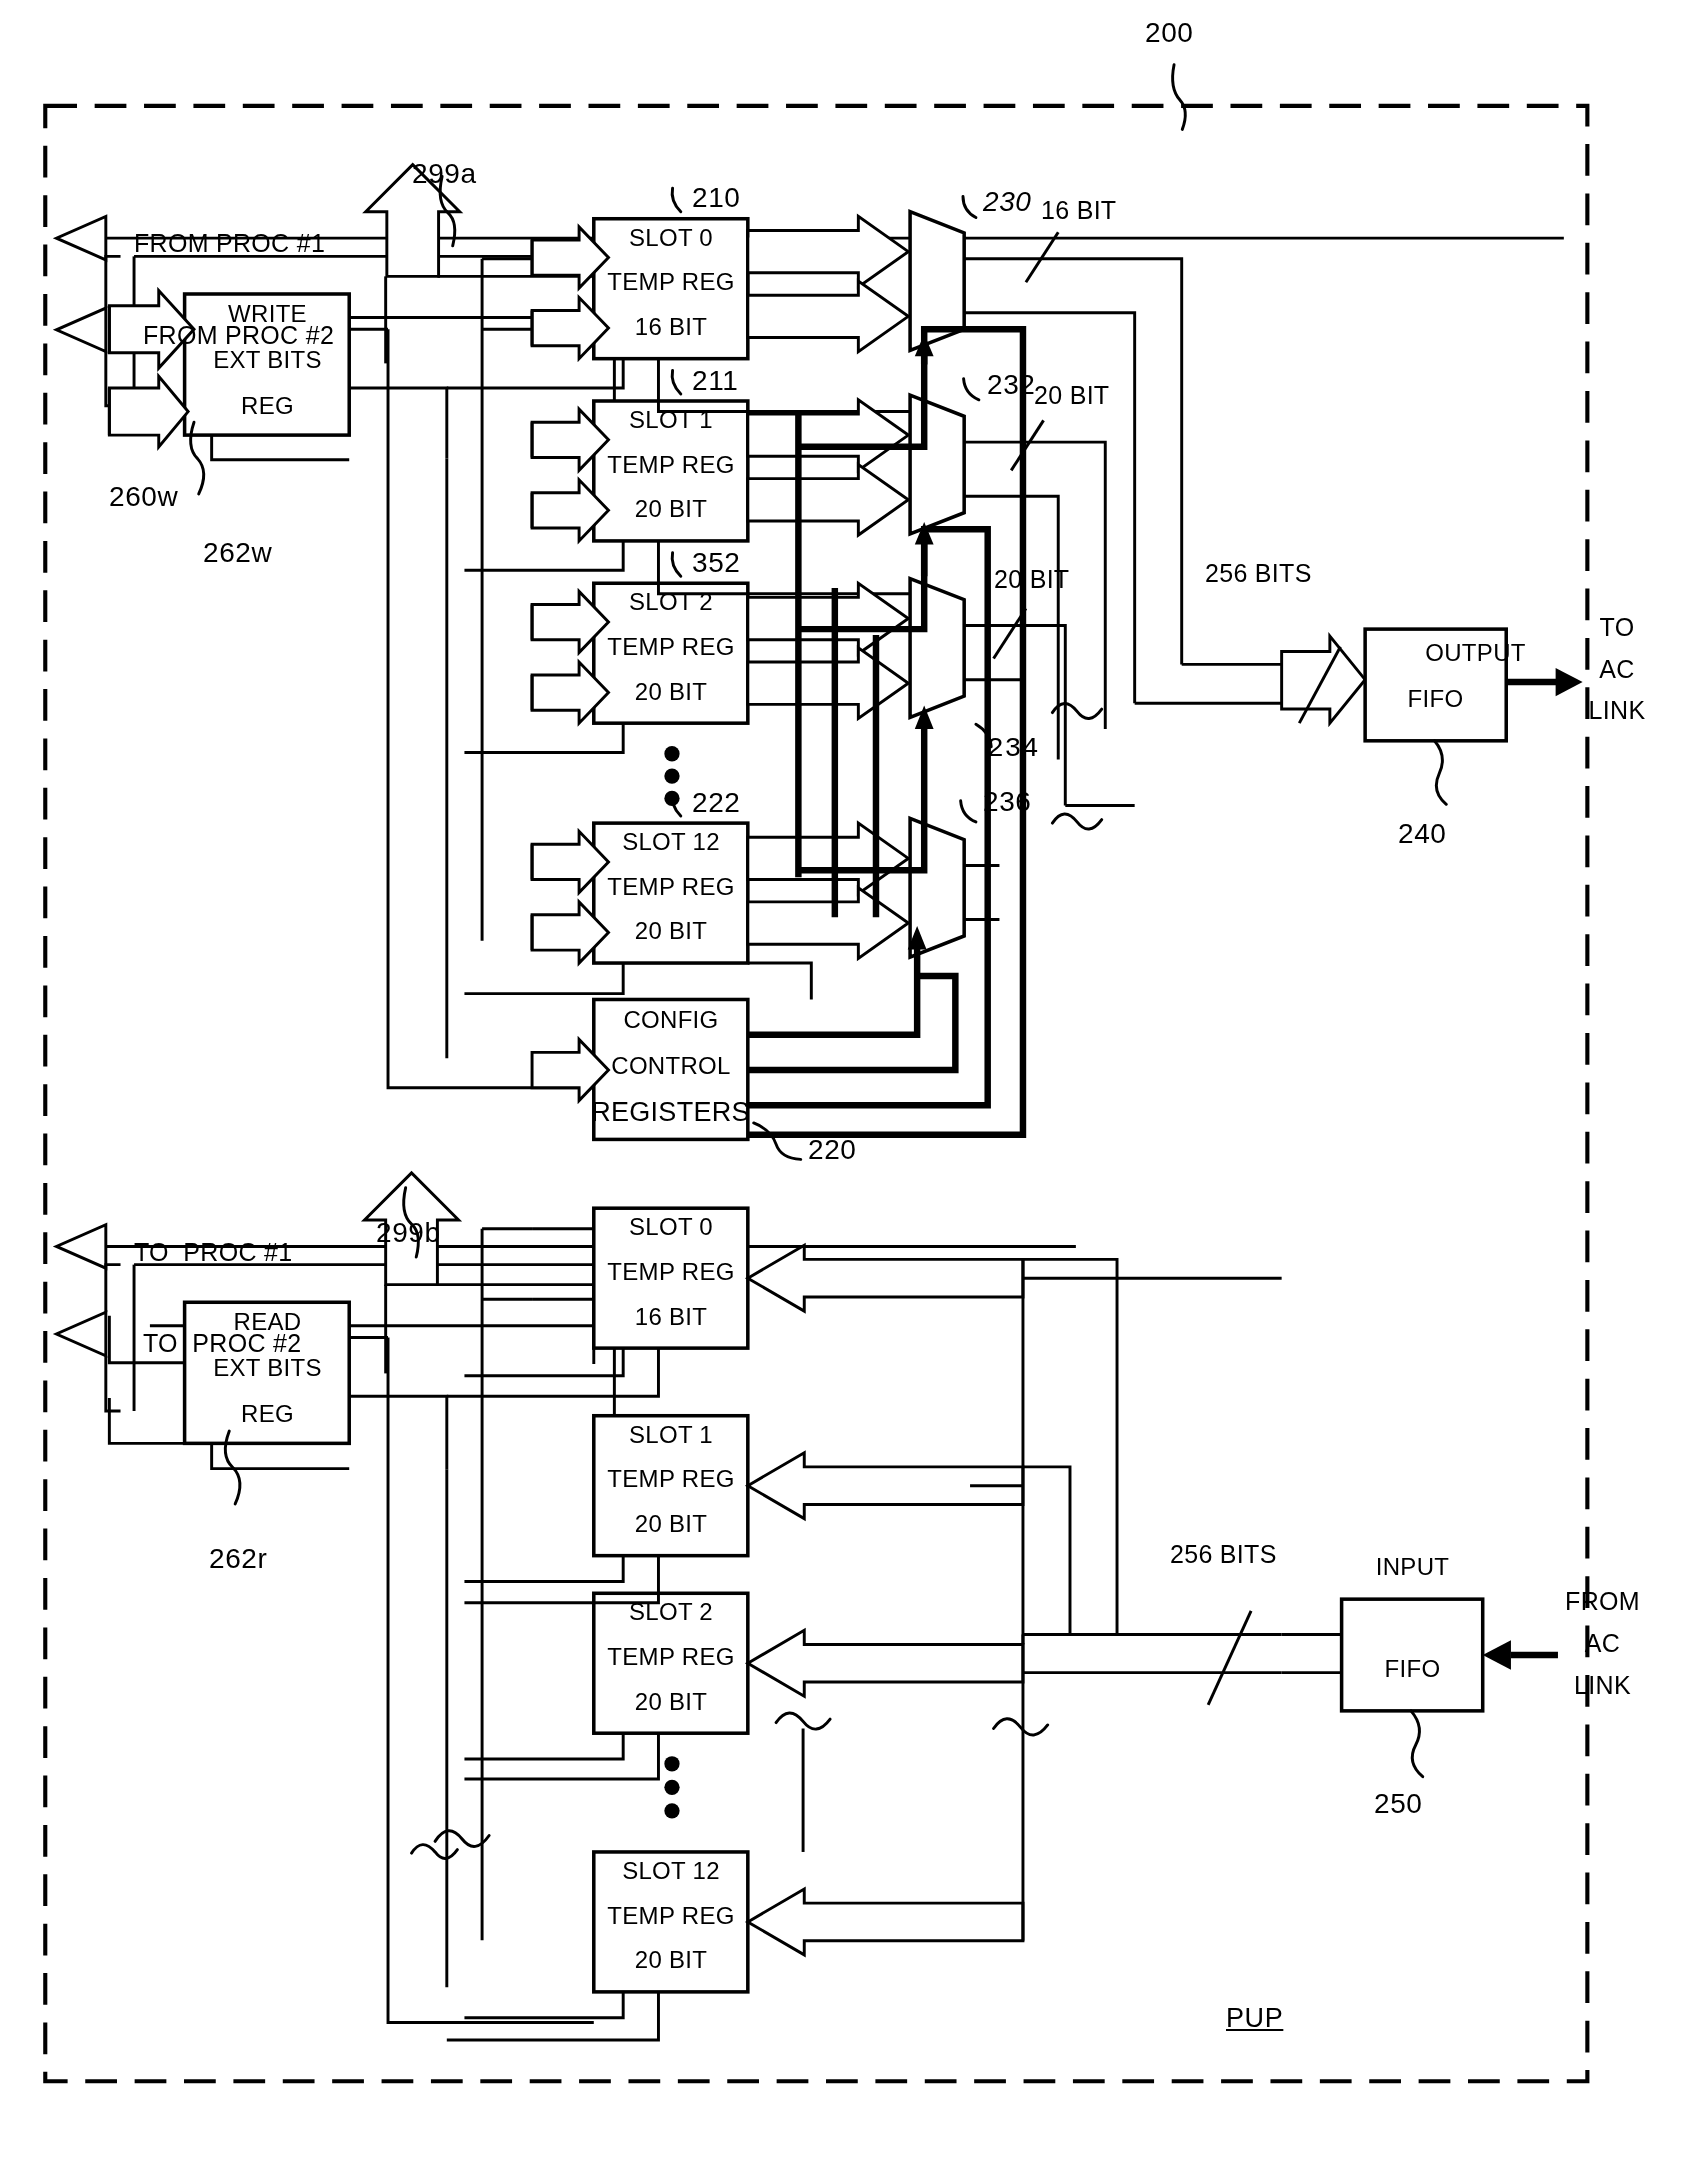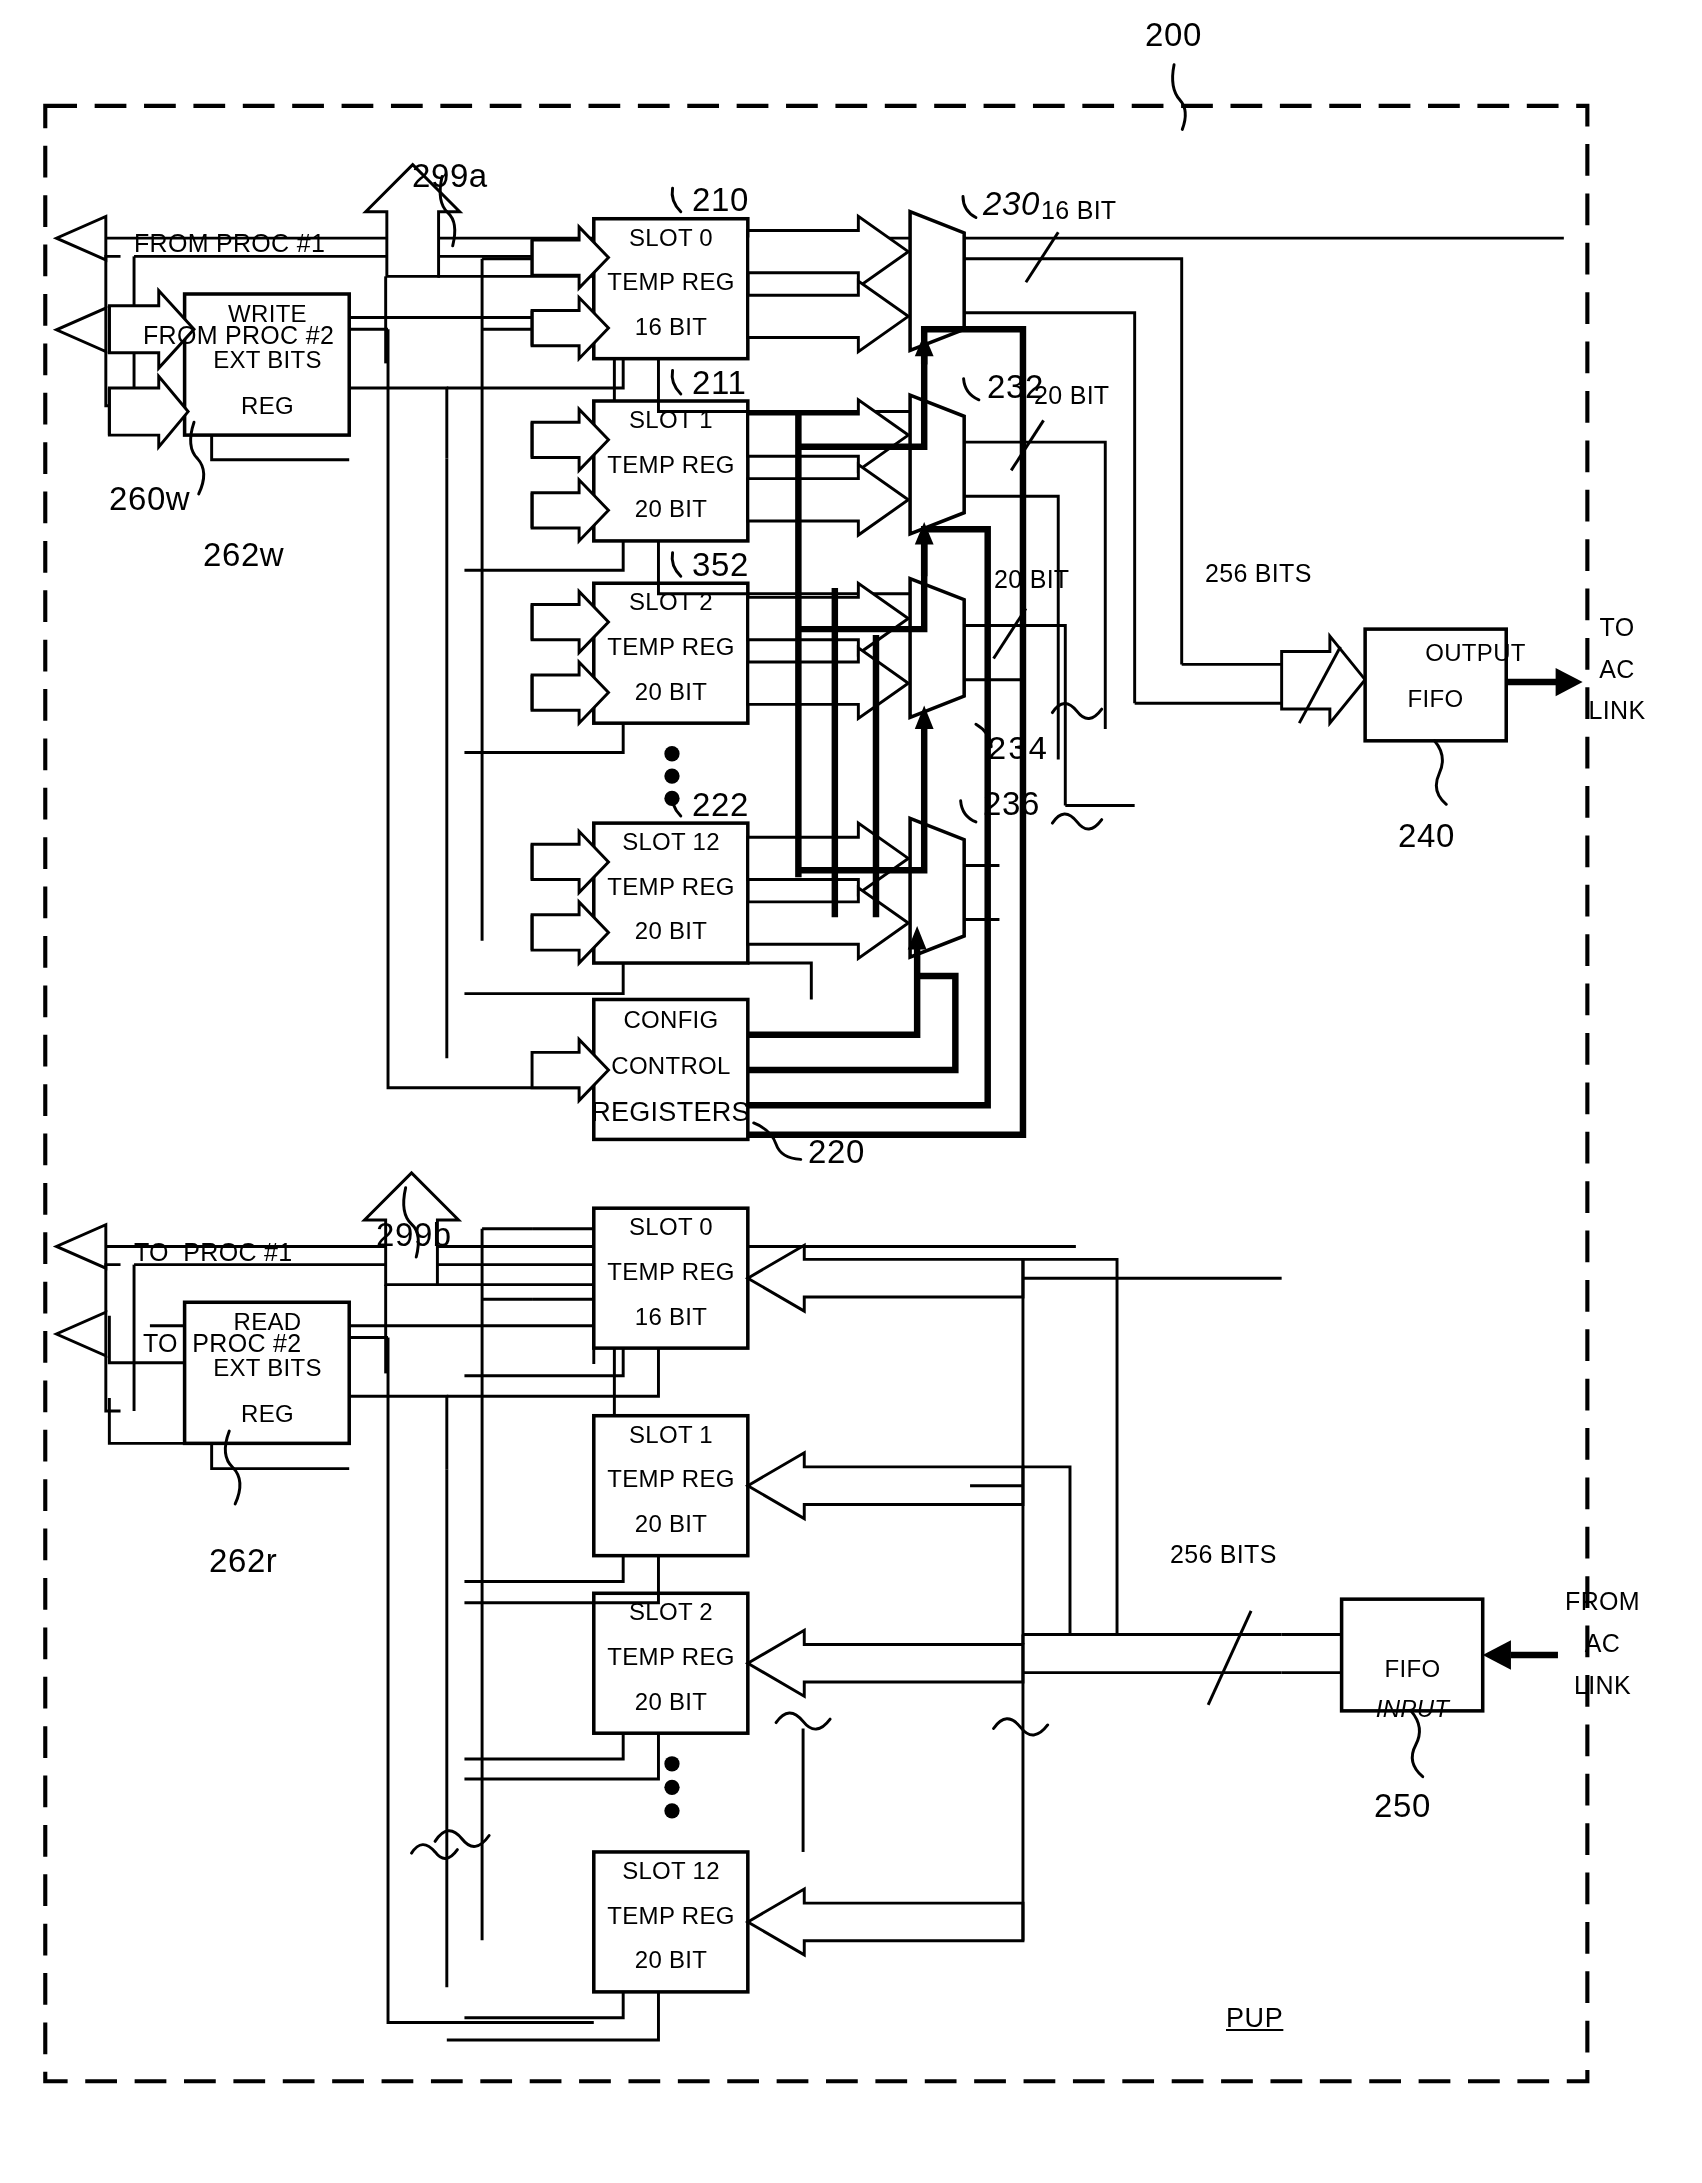--- a/index.html
+++ b/index.html
@@ -2,21 +2,21 @@
 <html style="font-size:9.4px"><head>
 <meta charset="utf-8">
 <style>
   html,body{margin:0;padding:0;background:#fff;}
   body{width:1702px;height:2183px;position:relative;
        font-family:"Liberation Sans", sans-serif;color:#000;}
   #stage{position:absolute;left:0;top:0;width:1702px;height:2183px;overflow:hidden;}
   svg#art{position:absolute;left:0;top:0;width:1702px;height:2183px;}
   .lbl{position:absolute;white-space:pre;line-height:1.06;
        font-family:"Liberation Sans", sans-serif;}
-  .ref{font-size:33px;letter-spacing:0.6px;}
+  .ref{font-size:28px;letter-spacing:0.6px;}
   .boxtxt{font-size:24px;text-align:center;letter-spacing:0.3px;}
   .wirelbl{font-size:25px;letter-spacing:0.3px;}
   .pup{font-size:27px;text-decoration:underline;letter-spacing:0.6px;}
   .ctr{text-align:center;}
 </style>
 </head>
 <body>
 
 <div id="stage">
 
@@ -346,21 +346,21 @@
 
 <div class="lbl boxtxt" style="left:594px;top:1599px;width:154px;">SLOT 2</div>
 <div class="lbl boxtxt" style="left:594px;top:1644px;width:154px;">TEMP REG</div>
 <div class="lbl boxtxt" style="left:594px;top:1689px;width:154px;">20 BIT</div>
 
 <div class="lbl boxtxt" style="left:594px;top:1858px;width:154px;">SLOT 12</div>
 <div class="lbl boxtxt" style="left:594px;top:1903px;width:154px;">TEMP REG</div>
 <div class="lbl boxtxt" style="left:594px;top:1947px;width:154px;">20 BIT</div>
 
 <div class="lbl wirelbl" style="left:1170px;top:1541px;">256 BITS</div>
-<div class="lbl boxtxt" style="left:1342px;top:1696px;width:141px;font-style:italic;">INPUT</div>
+<div class="lbl boxtxt" style="left:1342px;top:1554px;width:141px;">INPUT</div>
 <div class="lbl boxtxt" style="left:1342px;top:1656px;width:141px;">FIFO</div>
 <div class="lbl ref" style="left:1374px;top:1789px;">250</div>
 <div class="lbl wirelbl ctr" style="left:1529px;top:1588px;width:147px;">FROM</div>
 <div class="lbl wirelbl ctr" style="left:1529px;top:1630px;width:147px;">AC</div>
 <div class="lbl wirelbl ctr" style="left:1529px;top:1672px;width:147px;">LINK</div>
 
 </div>
 
 
 </body></html>

